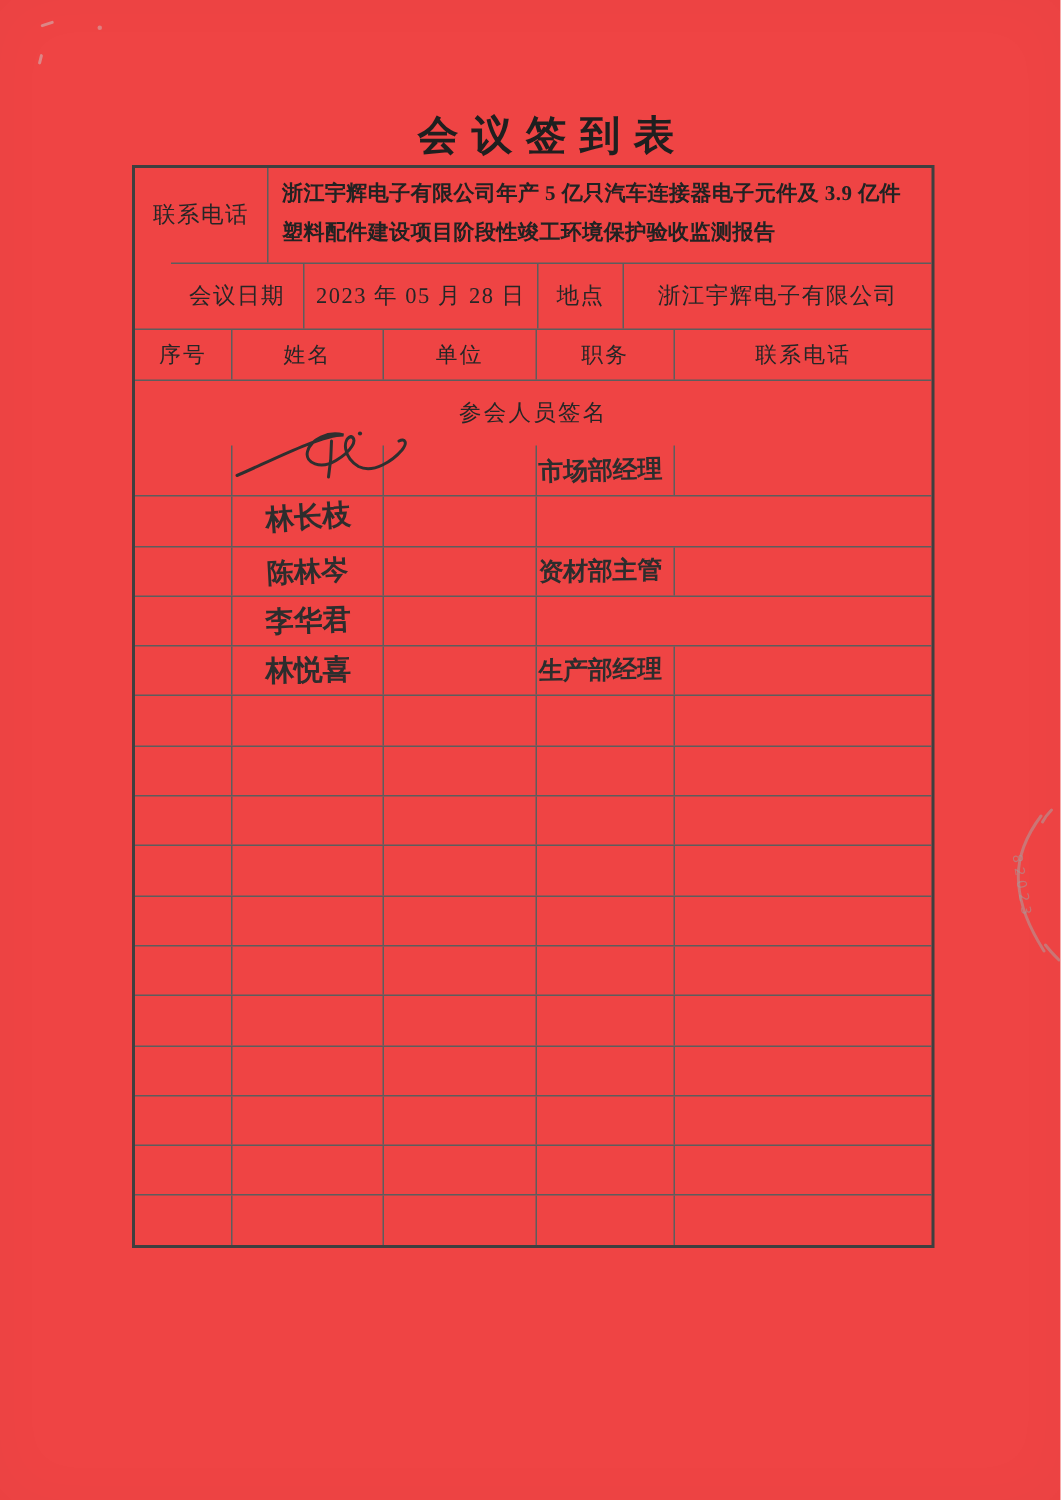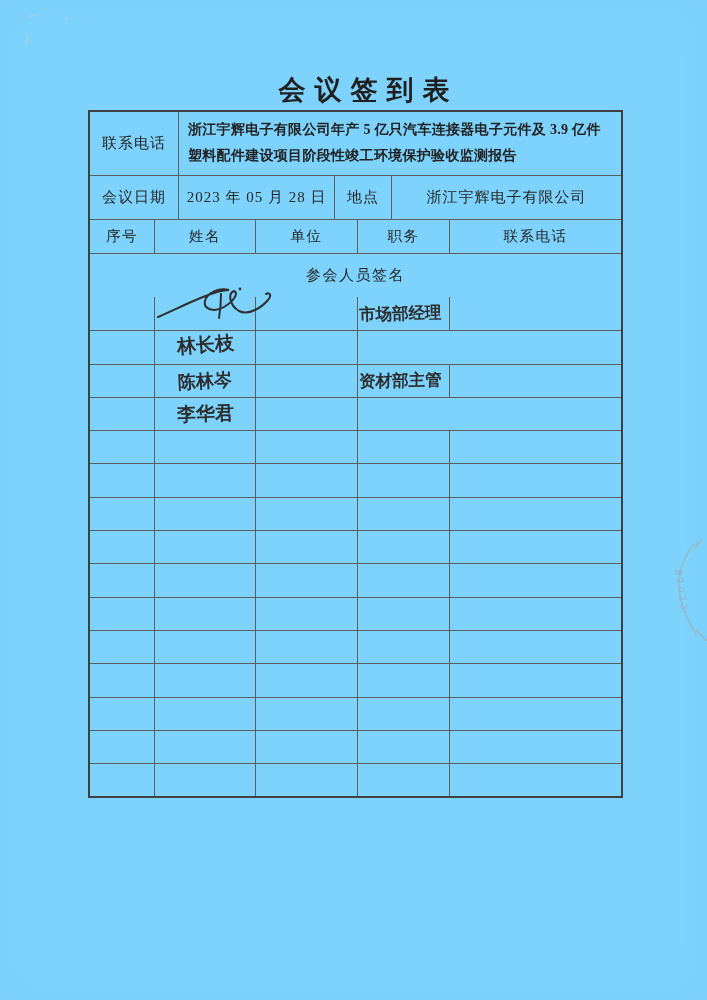--- a/index.html
+++ b/index.html
@@ -1,18 +1,18 @@
 <!DOCTYPE html>
 <html><head>
 <meta charset="utf-8">
 <style>
   html,body{margin:0;padding:0;background:#ffffff;}
   .page{
     position:relative; width:707px; height:1000px; overflow:hidden;
-    background:#7dd3fc; color:#262626;
+    background:#ef4444; color:#262626;
     font-family:"Liberation Serif","DejaVu Serif",serif;
     box-shadow:inset 0 0 45px rgba(0,0,0,0.025);
   }
   
   .speck{position:absolute;background:#c9c9c9;border-radius:1px;}
   .speck1{left:27px;top:15px;width:9px;height:2px;transform:rotate(-18deg);opacity:.5;}
   .speck2{left:65px;top:17px;width:3px;height:3px;border-radius:50%;opacity:.45;}
   .speck3{left:26px;top:36px;width:2px;height:7px;transform:rotate(14deg);opacity:.5;}
 
   .doc-title{
@@ -24,21 +24,21 @@
   .sheet{
     position:absolute; left:88px; top:110px; width:535px;
     border:2px solid #3f3f3f; box-sizing:border-box; background:transparent;
   }
   .trow{display:flex; border-top:1px solid #5d5d5d; box-sizing:border-box;}
   .trow:first-child{border-top:none;}
   .tc{box-sizing:border-box; border-left:1px solid #5d5d5d; display:flex; align-items:center; justify-content:center; overflow:visible;}
   .tc:first-child{border-left:none;}
 
   .row-name{height:63px;}
-  .row-date{height:44px;}
+  .row-date{height:44px;margin-left:24px;}
   .row-section{height:44px;}
   .row-header{height:34px;}
   .brow{height:33.3px;}
 
   .w-label{width:88px; flex:none;}
   .w-date{width:156px; flex:none;}
   .w-place{width:57px; flex:none;}
   .w-fill{flex:1;}
 
   .c1{width:64px; flex:none;}
@@ -148,20 +148,31 @@
           <div class="tc c5"></div>
         </div>
         <div class="trow brow h3">
           <div class="tc c1"></div>
           <div class="tc c2">
             <span class="hand hname">李华君</span>
           </div>
           <div class="tc c3"></div>
           <div class="tc c5"></div>
         </div>
+        <div class="trow brow h4">
+          <div class="tc c1"></div>
+          <div class="tc c2">
+            <span class="hand hname">林悦喜</span>
+          </div>
+          <div class="tc c3"></div>
+          <div class="tc c4">
+            <span class="hand htitle">生产部经理</span>
+          </div>
+          <div class="tc c5"></div>
+        </div>
         <div class="trow brow">
           <div class="tc c1"></div>
           <div class="tc c2"></div>
           <div class="tc c3"></div>
           <div class="tc c4"></div>
           <div class="tc c5"></div>
         </div>
         <div class="trow brow">
           <div class="tc c1"></div>
           <div class="tc c2"></div>

